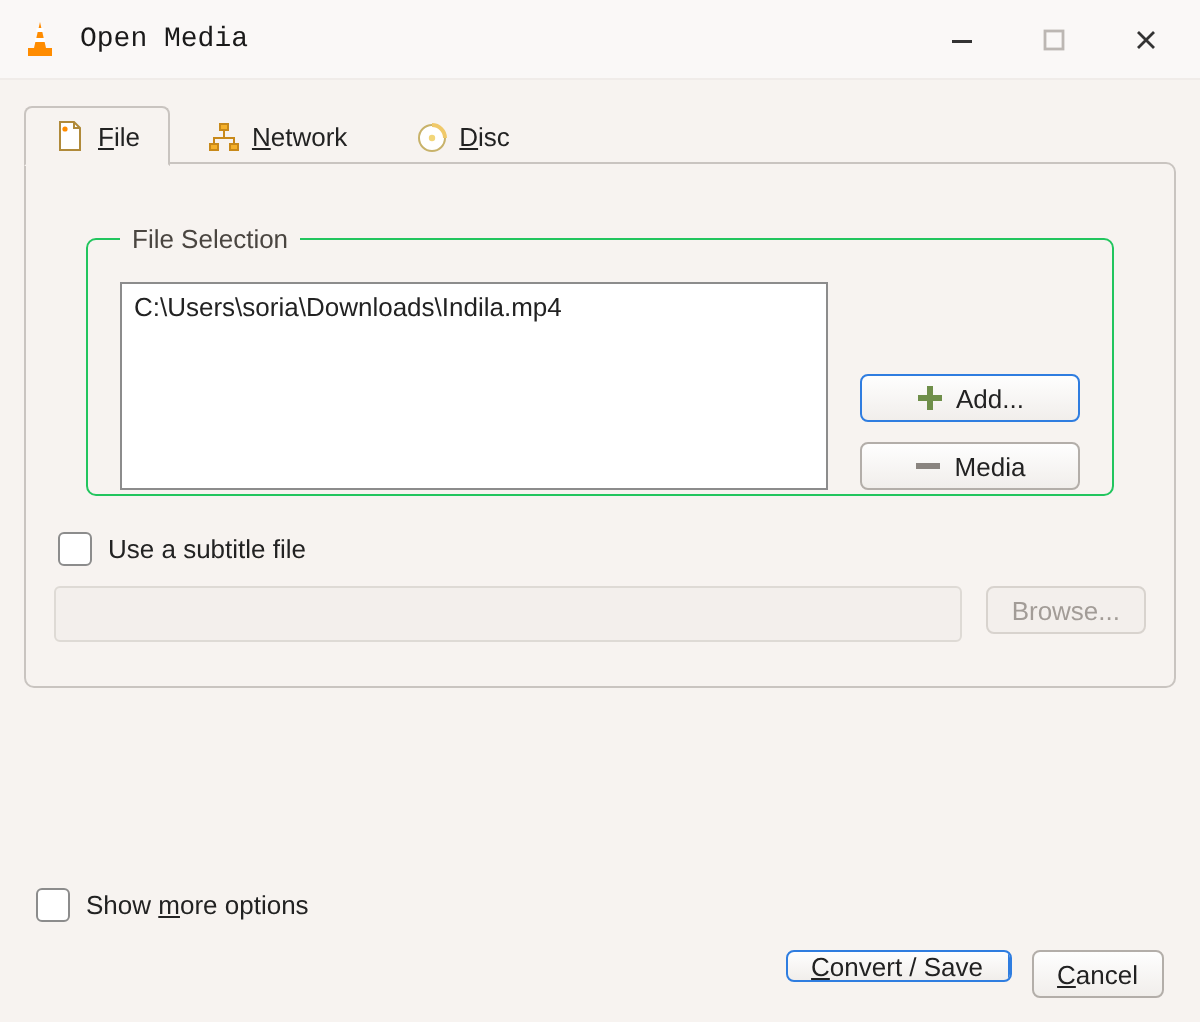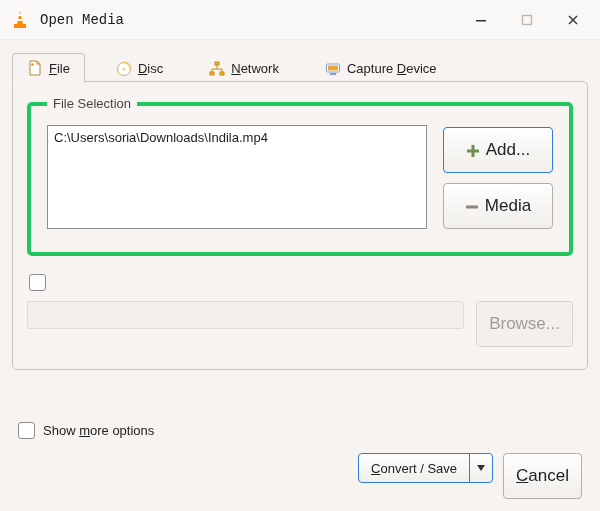--- a/index.html
+++ b/index.html
@@ -20,21 +20,21 @@
   .winbtn {
     width: 46px; height: 40px; display: flex; align-items: center; justify-content: center;
     color: #333; cursor: pointer;
   }
   .winbtn svg { width: 12px; height: 12px; }
   .winbtn.max { color: #bcb7b3; }
 
   
   .content { padding: 10px 12px 0 12px; }
   .tabs {
-    display: flex; align-items: flex-end; gap: 12px; height: 32px;
+    display: flex; align-items: flex-end; gap: 0; height: 32px;
     position: relative; z-index: 2;
   }
   .tab {
     display: inline-flex; align-items: center; gap: 6px;
     padding: 0 14px; height: 30px;
     border: 1px solid transparent; border-bottom: none;
     border-radius: 4px 4px 0 0;
     cursor: pointer; font-size: 13px; color: #222;
     background: transparent;
     margin-right: 4px;
@@ -51,45 +51,45 @@
   .page {
     border: 1px solid #c9c4c0;
     border-radius: 0 5px 5px 5px;
     padding: 14px 14px 22px 14px;
     background: #f7f3f0;
     position: relative; z-index: 1;
     margin-top: -1px;
   }
 
   fieldset.group {
-    border: 4px solid #22c55e;
+    border: 1px solid #22c55e;
     border-radius: 5px;
-    padding: 14px 16px 23px 16px;
-    margin: 0;
+    padding: 14px 16px 2px 16px;
+    margin: 16px;
     background: #f7f3f0;
   }
   fieldset.group > legend {
     padding: 0 6px; color: #4a4540; font-size: 13px;
   }
 
   .help { margin: 4px 0 12px 2px; color: #2a2623; }
 
   .file-row { display: flex; gap: 16px; align-items: flex-end; }
   .file-list {
     flex: 1 1 auto; height: 104px;
     border: 1px solid #8c8c8c; background: #fff;
     padding: 4px 6px; overflow: auto;
   }
   .file-list .item { font-size: 13px; color: #222; }
   .file-btns { flex: 0 0 110px; display: flex; flex-direction: column; gap: 10px; }
   button.std {
-    height: 46px; padding: 0 12px;
+    height: 24px; padding: 0 12px;
     border: 1px solid #b3aea9; border-radius: 4px;
     background: linear-gradient(#fefefe,#f1eeeb);
-    cursor: pointer; font-size: 17px; color: #222;
+    cursor: pointer; font-size: 13px; color: #222;
     display: inline-flex; align-items: center; justify-content: center; gap: 6px;
   }
   button.std.primary { border-color: #2f7de0; }
   button.std.disabled {
     color: #a29c97; background: #f3efec; border-color: #d8d3ce;
     cursor: default;
   }
   .plus-icon { width: 14px; height: 14px; }
   .minus-icon { width: 14px; height: 14px; }
 
@@ -103,23 +103,24 @@
   }
 
   .footer {
     position: absolute; left: 0; right: 0; bottom: 12px;
     padding: 0 18px;
     display: flex; flex-direction: column; gap: 14px;
   }
   .more-row { display: flex; align-items: center; gap: 8px; }
   .action-row { display: flex; justify-content: flex-end; gap: 10px; }
   .split {
-    display: inline-flex; height: 30px;
+    display: inline-flex; height: 16px;
     border: 1px solid #2f7de0; border-radius: 4px; overflow: hidden;
     background: linear-gradient(#fefefe,#f1eeeb);
+    flex-direction: column;
   }
   .split .main {
     padding: 0 12px; display: inline-flex; align-items: center; gap: 2px;
     border-right: 1px solid #2f7de0; cursor: pointer;
   }
   .split .drop { width: 22px; display: inline-flex; align-items: center; justify-content: center; cursor: pointer; }
   .tri { width: 0; height: 0; border-left: 4px solid transparent; border-right: 4px solid transparent; border-top: 6px solid #333; }
 
   .underline { text-decoration: underline; }
 </style>
@@ -162,47 +163,37 @@
             <path d="M3 1h7l3 3v11H3z" fill="#fff" stroke="#b08a3a" stroke-width="1"></path>
             <path d="M10 1v3h3" fill="none" stroke="#b08a3a"></path>
             <circle cx="5.5" cy="4.5" r="1.3" fill="#ff8c00"></circle>
           </svg>
       </span>
       <span><span class="u">F</span><span>ile</span></span>
     </div>
     <div class="tab">
       <span class="ticon">
         <svg viewBox="0 0 16 16">
-            <circle cx="8" cy="8" r="6.5" fill="#fff" stroke="#c8b26a"></circle>
-            <circle cx="8" cy="8" r="1.6" fill="#f2d67a"></circle>
-            <path d="M8 1.5A6.5 6.5 0 0 1 14.5 8" fill="none" stroke="#f0c96a" stroke-width="2"></path>
-          </svg>
-      </span>
-      <span><span class="u">D</span><span>isc</span></span>
-    </div>
-    <div class="tab">
-      <span class="ticon">
-        <svg viewBox="0 0 16 16">
             <rect x="6" y="1" width="4" height="3" fill="#f5b02a" stroke="#c8891a"></rect>
             <rect x="1" y="11" width="4" height="3" fill="#f5b02a" stroke="#c8891a"></rect>
             <rect x="11" y="11" width="4" height="3" fill="#f5b02a" stroke="#c8891a"></rect>
             <path d="M8 4v4M8 8H3v3M8 8h5v3" fill="none" stroke="#c8891a"></path>
           </svg>
       </span>
       <span><span class="u">N</span><span>etwork</span></span>
     </div>
     <div class="tab">
       <span class="ticon">
         <svg viewBox="0 0 16 16">
-            <rect x="1.5" y="3" width="13" height="8" rx="1" fill="#fff" stroke="#7aa0d8"></rect>
-            <rect x="3" y="4.5" width="10" height="5" fill="#e8a838"></rect>
-            <rect x="5" y="12" width="6" height="2" fill="#7aa0d8"></rect>
+            <circle cx="8" cy="8" r="6.5" fill="#fff" stroke="#c8b26a"></circle>
+            <circle cx="8" cy="8" r="1.6" fill="#f2d67a"></circle>
+            <path d="M8 1.5A6.5 6.5 0 0 1 14.5 8" fill="none" stroke="#f0c96a" stroke-width="2"></path>
           </svg>
       </span>
-      <span><span>Capture </span><span class="u">D</span><span>evice</span></span>
+      <span><span class="u">D</span><span>isc</span></span>
     </div>
   </div>
 
   <div class="page">
     <fieldset class="group">
       <legend>File Selection</legend>
       <div class="file-row">
         <div class="file-list">
           <div class="item">C:\Users\soria\Downloads\Indila.mp4</div>
         </div>
@@ -223,20 +214,21 @@
                 </svg>
             </span>
             <span>Media</span>
           </button>
         </div>
       </div>
     </fieldset>
 
     <div class="sub-row">
       <span class="check"></span>
+      <span>Use a subtitle file</span>
     </div>
     <div class="browse-row">
       <div class="sub-path"></div>
       <button class="std disabled">
         <span>Browse...</span>
       </button>
     </div>
   </div>
 </div>
 

